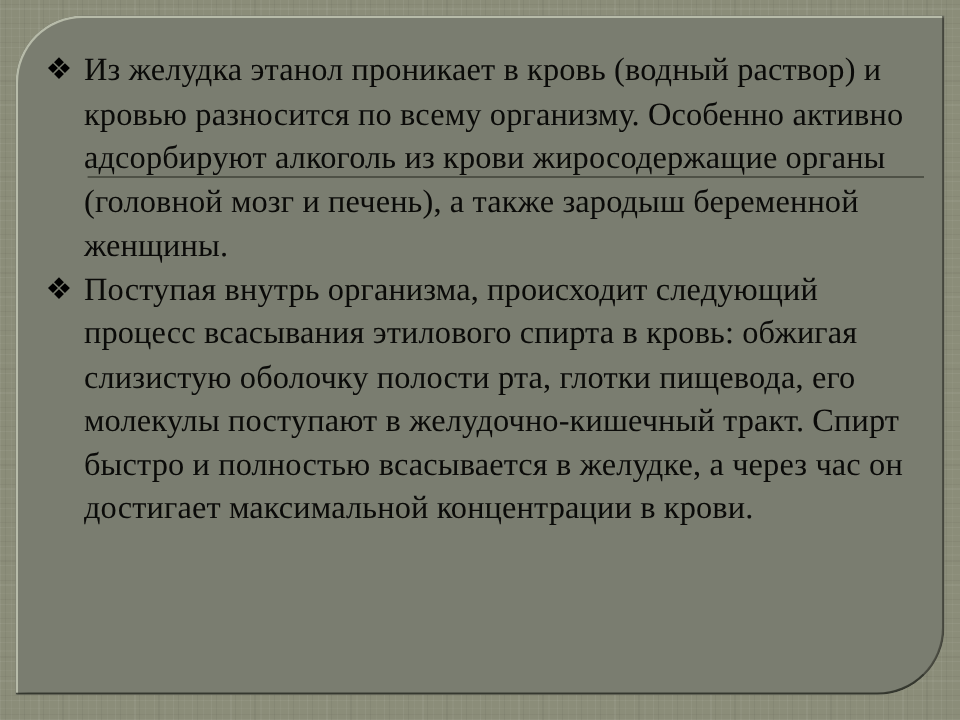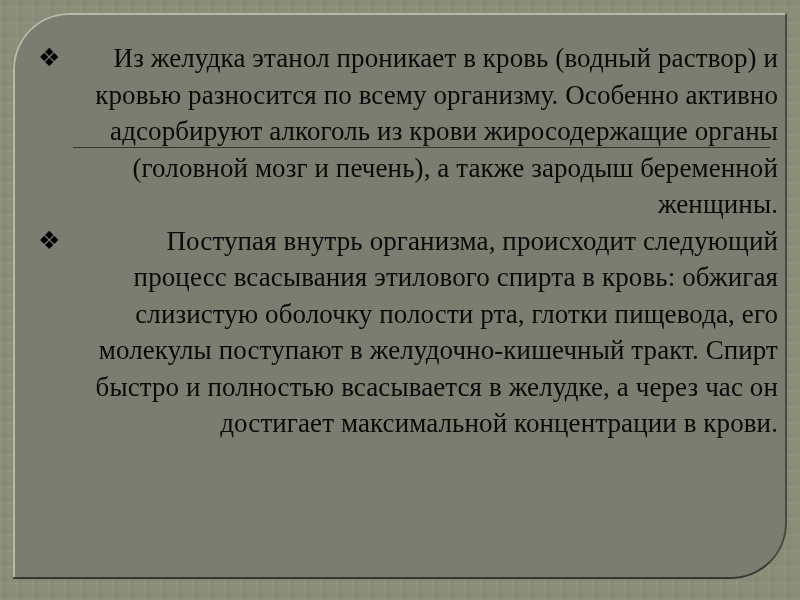--- a/index.html
+++ b/index.html
@@ -126,21 +126,20 @@
     top: 0;
     width: 26px;
     font-size: 25px;
     line-height: 36.5px;
     color: #000000;
     font-family: "DejaVu Sans", sans-serif;
   }
 
   .para-text {
     display: block;
-    text-align: right;
   }
 
   
   #rule {
     position: absolute;
     left: 35px;
     top: 107px;
     width: 697px;
     height: 1px;
     background-color: #33352c;

